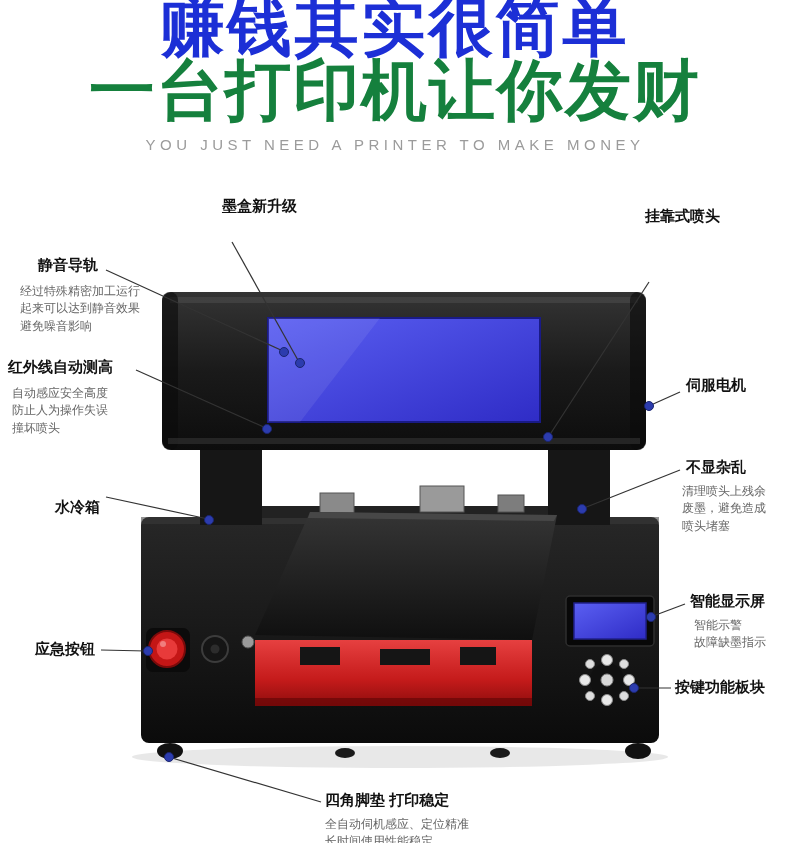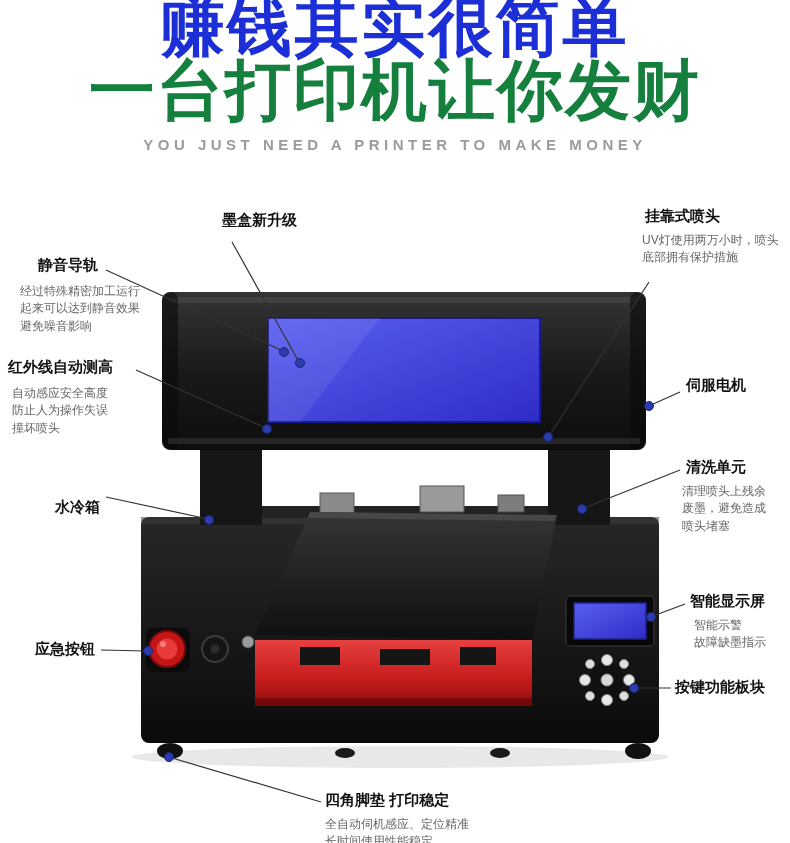--- a/index.html
+++ b/index.html
@@ -12,27 +12,27 @@
   .title1{
     top:-16px;left:0;width:790px;text-align:center;
     font-size:64px;font-weight:900;color:#1c2fd6;letter-spacing:3px;white-space:nowrap;
   }
   .title2{
     top:46px;left:0;width:790px;text-align:center;
     font-size:66px;font-weight:900;color:#15803d;letter-spacing:2px;white-space:nowrap;
   }
   .subtitle{
     top:136px;left:0;width:790px;text-align:center;
-    font-size:15px;font-weight:700;color:#9b9b9b;letter-spacing:4.5px;white-space:nowrap;
+    font-size:15px;font-weight:400;color:#9b9b9b;letter-spacing:4.5px;white-space:nowrap;
   }
   .callout{position:absolute;z-index:2;}
   .callout .t{font-size:15px;font-weight:800;color:#111;white-space:nowrap;}
   .callout .d{font-size:12px;color:#666;line-height:1.45;white-space:pre-line;margin-top:6px;}
   
-  .c-ink    {left:222px;top:211px;text-align:right;} .c-ink .d{margin-left:22px;}
+  .c-ink    {left:222px;top:197px;text-align:right;} .c-ink .d{margin-left:22px;}
   .c-head   {left:642px;top:207px;width:148px;} .c-head .t{margin-left:3px;}
   .c-rail   {left:20px; top:256px;} .c-rail .t{margin-left:18px;} .c-rail .d{margin-top:8px;}
   .c-infra  {left:8px;  top:358px;} .c-infra .d{margin-left:4px;margin-top:8px;}
   .c-water  {left:55px; top:498px;}
   .c-emerg  {left:35px; top:640px;}
   .c-servo  {left:682px;top:376px;} .c-servo .t{margin-left:4px;}
   .c-clean  {left:682px;top:458px;} .c-clean .t{margin-left:4px;}
   .c-screen {left:690px;top:592px;} .c-screen .d{margin-left:4px;}
   .c-keys   {left:675px;top:678px;}
   .c-feet   {left:325px;top:791px;}
@@ -184,22 +184,20 @@
   <div class="txt title1">赚钱其实很简单</div>
   <div class="txt title2">一台打印机让你发财</div>
   <div class="txt subtitle">YOU JUST NEED A PRINTER TO MAKE MONEY</div>
 
   <div class="callout c-ink">
     <div class="t">墨盒新升级</div>
   </div>
 
   <div class="callout c-head">
     <div class="t">挂靠式喷头</div>
-    <div class="d">UV灯使用两万小时，喷头
-底部拥有保护措施</div>
   </div>
 
   <div class="callout c-infra">
     <div class="t">红外线自动测高</div>
     <div class="d">自动感应安全高度
 防止人为操作失误
 撞坏喷头</div>
   </div>
 
   <div class="callout c-rail">
@@ -215,21 +213,21 @@
 
   <div class="callout c-emerg">
     <div class="t">应急按钮</div>
   </div>
 
   <div class="callout c-servo">
     <div class="t">伺服电机</div>
   </div>
 
   <div class="callout c-clean">
-    <div class="t">清洗单元</div>
+    <div class="t">不显杂乱</div>
     <div class="d">清理喷头上残余
 废墨，避免造成
 喷头堵塞</div>
   </div>
 
   <div class="callout c-screen">
     <div class="t">智能显示屏</div>
     <div class="d">智能示警
 故障缺墨指示</div>
   </div>

